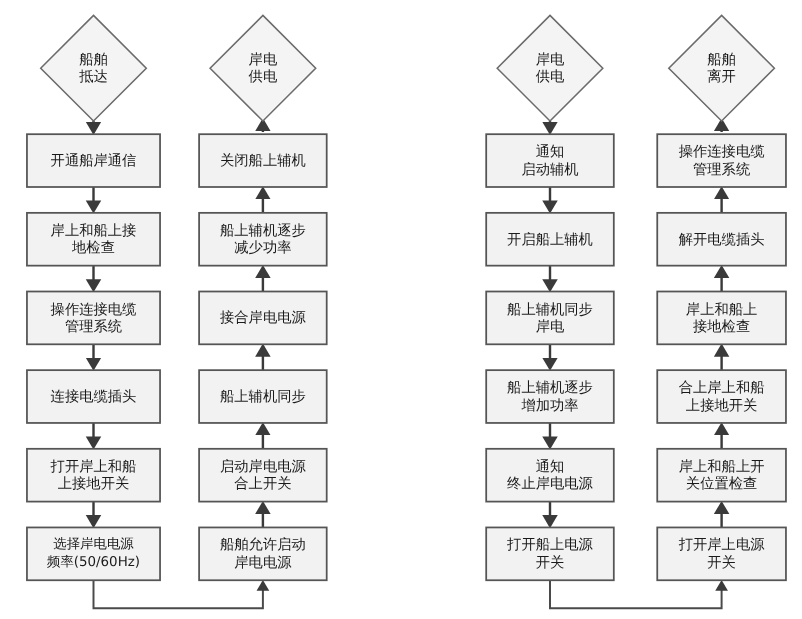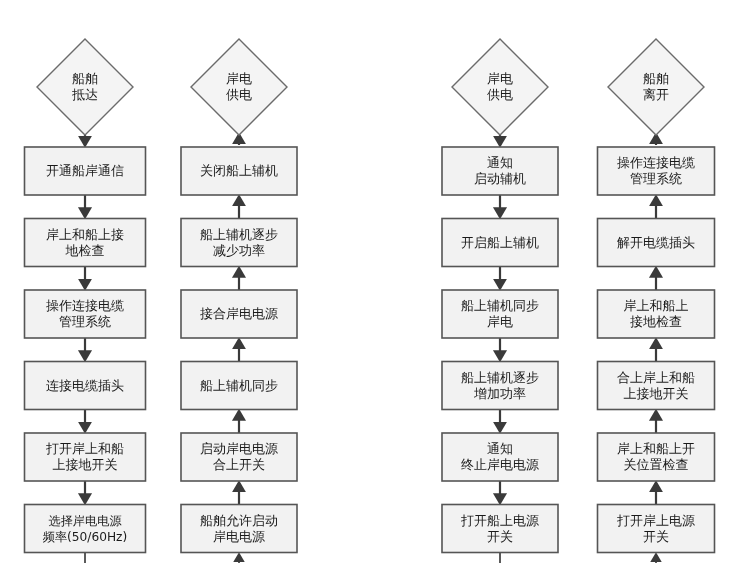--- a/index.html
+++ b/index.html
@@ -11,21 +11,20 @@
     width: 729px;
     height: 563px;
     font-family: "DejaVu Sans", "Liberation Sans", sans-serif;
     overflow: hidden;
   }
   #flowchart-root {
     position: relative;
     width: 729px;
     height: 459px;
     background: #ffffff;
-    margin-top: 25px;
   }
   svg.chart-layer {
     position: absolute;
     top: 0;
     left: 0;
     width: 729px;
     height: 563px;
     display: block;
   }
   .node-box {

